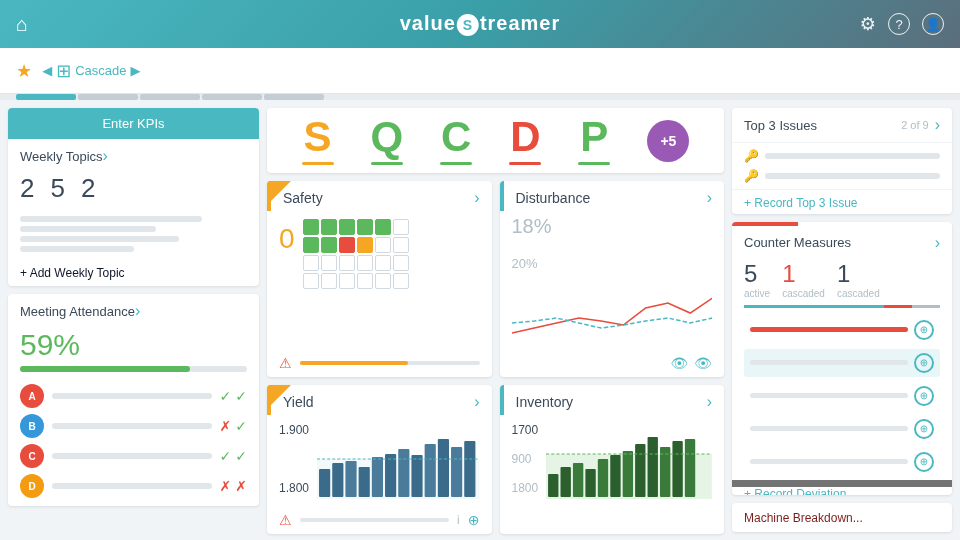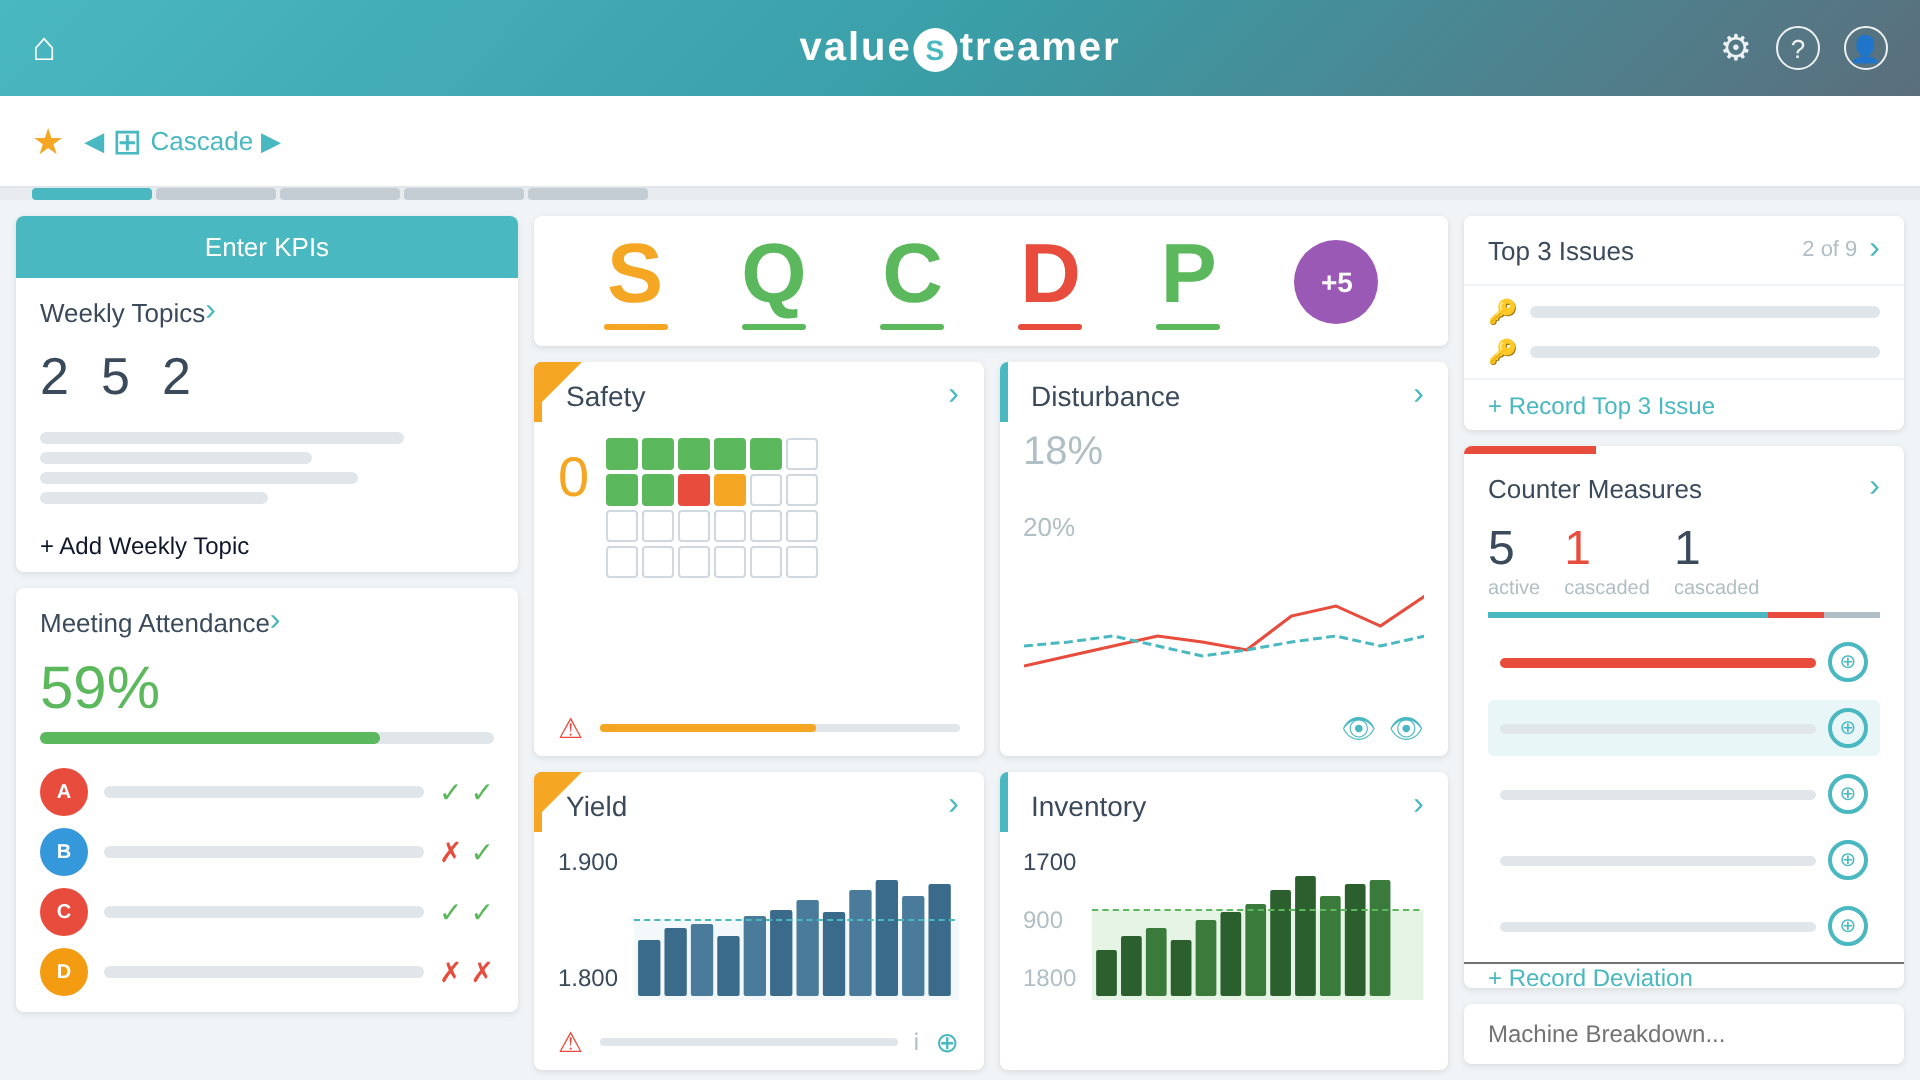--- a/index.html
+++ b/index.html
@@ -385,21 +385,21 @@
       flex-shrink: 0;
     }
     .record-deviation-link {
       color: #4ab8c1;
       font-size: 12px;
       padding: 0 12px;
       cursor: pointer;
       display: flex;
       align-items: center;
       gap: 4px;
-      border-top: 1px solid #737373;
+      border-top: 7px solid #737373;
     }
 
     
     .corner-tri-yellow {
       width: 0;
       height: 0;
       border-top: 24px solid #f5a623;
       border-right: 24px solid transparent;
       position: absolute;
       top: 0;
@@ -751,19 +751,19 @@
         <div class="counter-row">
           <div style="flex:1;height:5px;background:#e0e6ea;border-radius:3px;"></div>
           <div class="globe-icon">⊕</div>
         </div>
       </div>
       <div class="record-deviation-link">+ Record Deviation</div>
     </div>
 
     <div class="right-card" style="height:30px;overflow:hidden;">
       <div class="right-card-header">
-        <span class="right-card-title" style="color:#737373;font-size:12px;">Machine Breakdown...</span>
+        <span class="right-card-title" style="color:#7f1d1d;font-size:12px;">Machine Breakdown...</span>
       </div>
     </div>
 
   </div>
 
 </div>
 
 </body></html>

